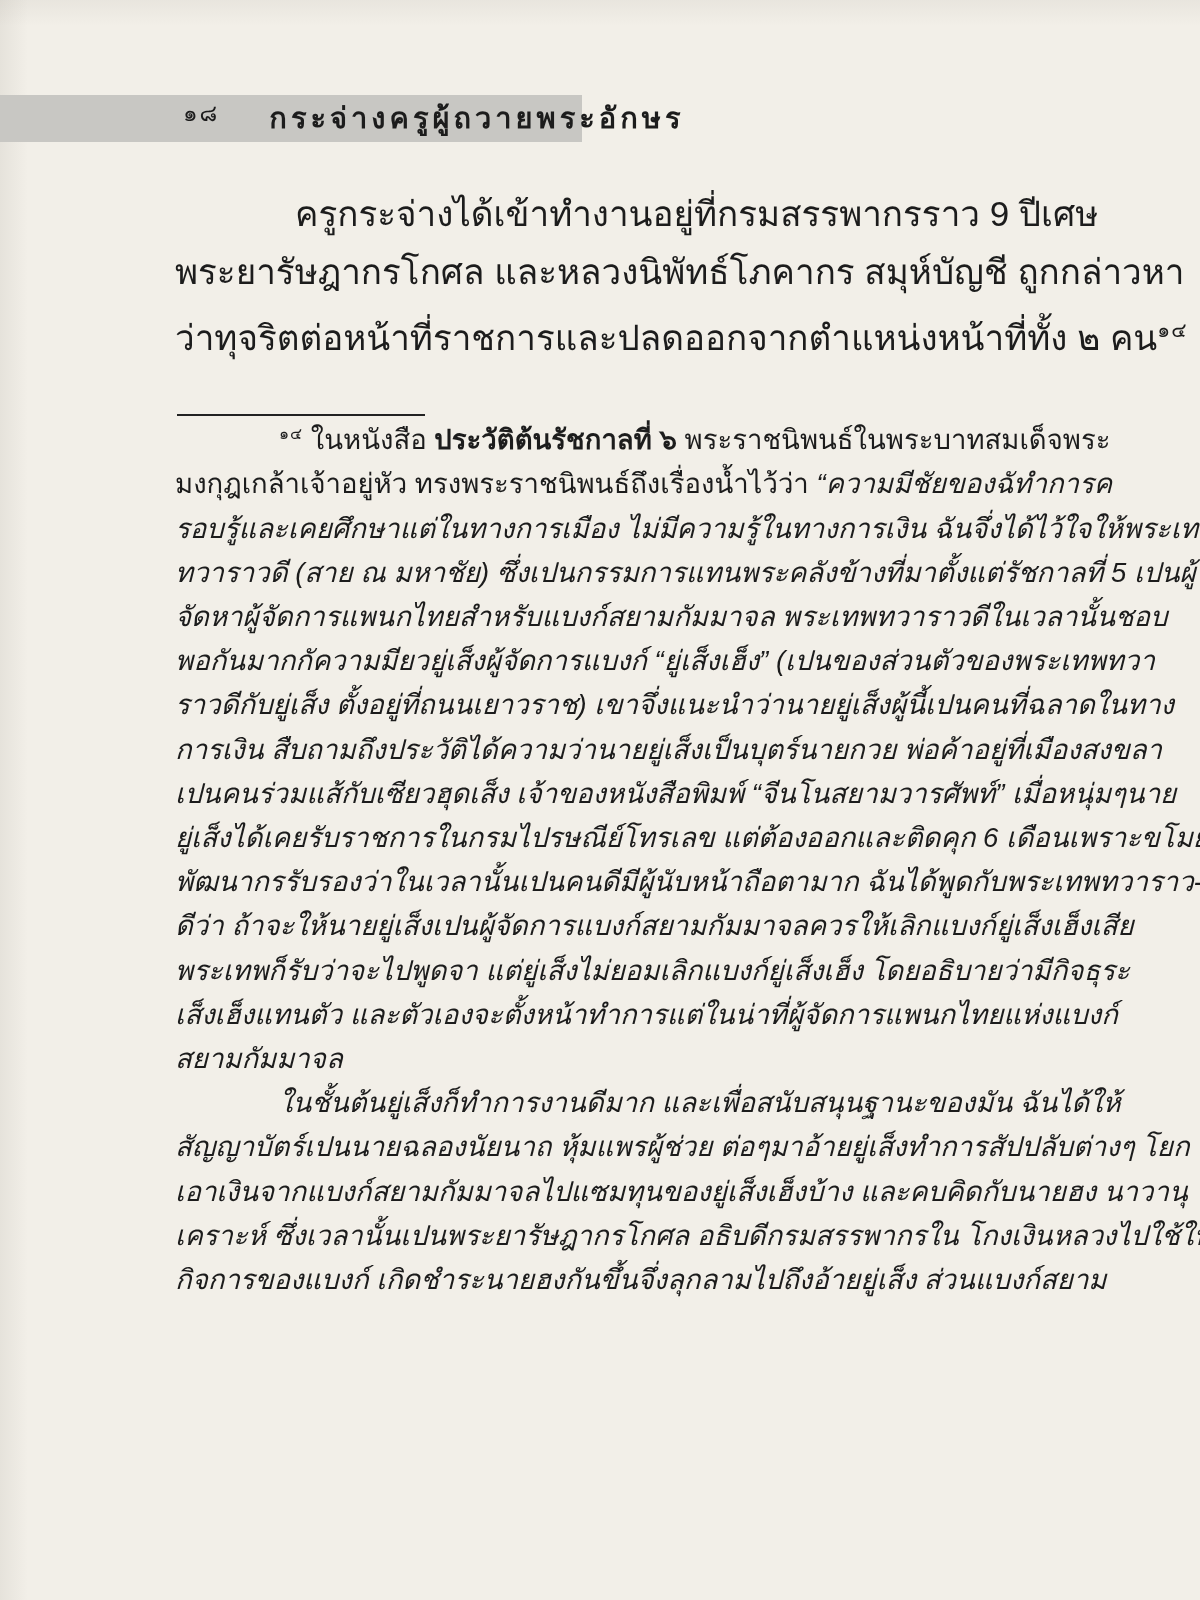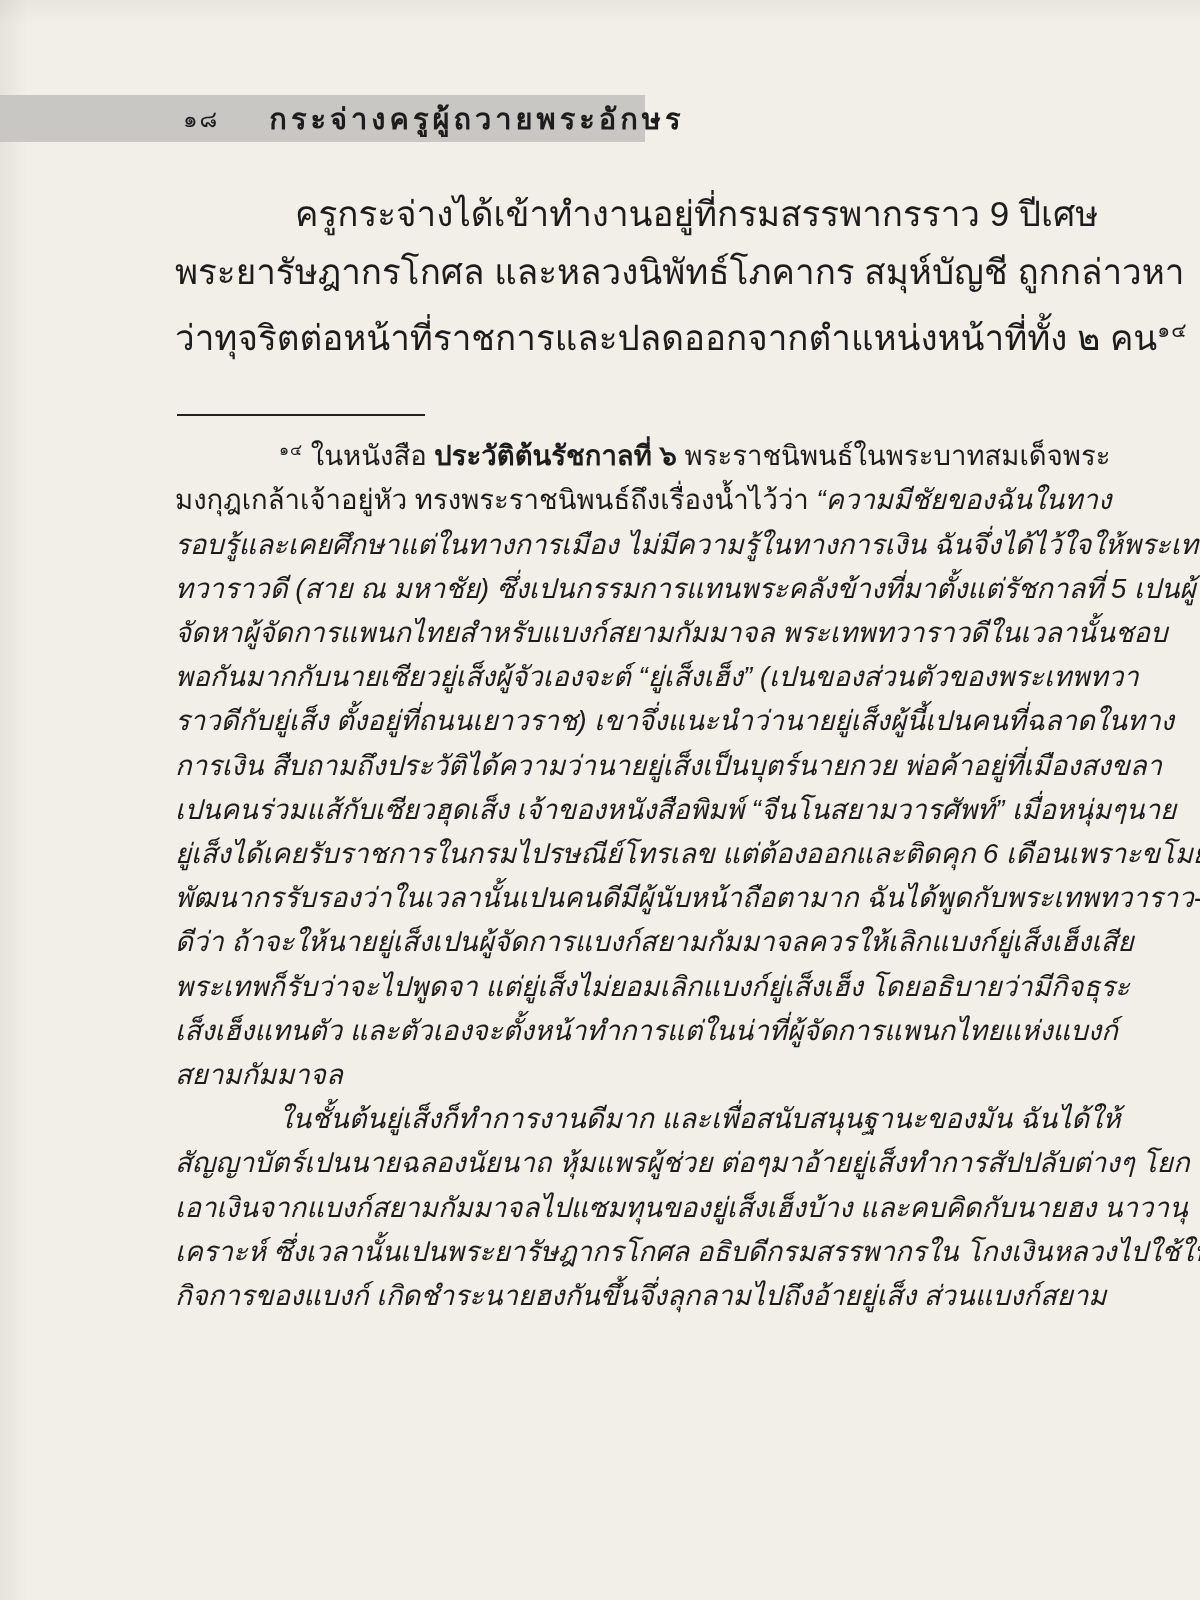--- a/index.html
+++ b/index.html
@@ -21,24 +21,23 @@
     position:absolute;inset:0;pointer-events:none;
     background:
       linear-gradient(90deg, rgba(120,115,105,0.10) 0, rgba(120,115,105,0) 28px),
       linear-gradient(180deg, rgba(120,115,105,0.08) 0, rgba(120,115,105,0) 26px);
   }
 
   
   .header-bar{
     position:absolute;
     left:0; top:95px;
-    width:645px; height:47px;
+    width:582px; height:47px;
     background:var(--bar);
     display:flex;
-    align-items:center;
   }
   .page-num{
     margin-left:183px;
     font-size:23px;
     letter-spacing:2px;
   }
   .head-divider{
     width:2px; height:34px;
     background:#2a2a2a;
     margin-left:22px;
@@ -66,21 +65,21 @@
 
   
   .fn-rule{
     position:absolute;
     left:177px; top:414px;
     width:248px; height:2px;
     background:#222;
   }
   .footnote-block{
     position:absolute;
-    left:175px; top:428px;
+    left:175px; top:412px;
     width:905px;
   }
   .footnote-block .tline{
     font-size:27.5px;
     line-height:44.2px;
     white-space:nowrap;
   }
   .footnote-block .tline.indent{ padding-left:104px; }
 
   
@@ -108,25 +107,25 @@
   <div class="body-block">
       <div class="tline indent"><span class="seg-n">ครูกระจ่างได้เข้าทำงานอยู่ที่กรมสรรพากรราว 9 ปีเศษ</span></div>
       <div class="tline"><span class="seg-n">พระยารัษฎากรโกศล และหลวงนิพัทธ์โภคากร สมุห์บัญชี ถูกกล่าวหา</span></div>
       <div class="tline"><span class="seg-n">ว่าทุจริตต่อหน้าที่ราชการและปลดออกจากตำแหน่งหน้าที่ทั้ง ๒ คน</span><span class="seg-sup">๑๔</span></div>
     </div>
 
   <div class="fn-rule"></div>
 
   <div class="footnote-block">
       <div class="tline indent"><span class="seg-sup">๑๔</span><span class="seg-n"> ในหนังสือ </span><span class="seg-b">ประวัติต้นรัชกาลที่ ๖</span><span class="seg-n"> พระราชนิพนธ์ในพระบาทสมเด็จพระ</span></div>
-      <div class="tline"><span class="seg-n">มงกุฎเกล้าเจ้าอยู่หัว ทรงพระราชนิพนธ์ถึงเรื่องน้ำไว้ว่า </span><span class="seg-i">“ความมีชัยของฉันในทาง</span></div>
+      <div class="tline"><span class="seg-n">มงกุฎเกล้าเจ้าอยู่หัว ทรงพระราชนิพนธ์ถึงเรื่องน้ำไว้ว่า </span><span class="seg-i">“ความมีชัยของฉัทำการค</span></div>
       <div class="tline"><span class="seg-i">รอบรู้และเคยศึกษาแต่ในทางการเมือง ไม่มีความรู้ในทางการเงิน ฉันจึ่งได้ไว้ใจให้พระเทพ</span></div>
       <div class="tline"><span class="seg-i">ทวาราวดี (สาย ณ มหาชัย) ซึ่งเปนกรรมการแทนพระคลังข้างที่มาตั้งแต่รัชกาลที่ 5 เปนผู้</span></div>
       <div class="tline"><span class="seg-i">จัดหาผู้จัดการแพนกไทยสำหรับแบงก์สยามกัมมาจล พระเทพทวาราวดีในเวลานั้นชอบ</span></div>
-      <div class="tline"><span class="seg-i">พอกันมากกับนายเซียวยู่เส็งผู้จัวเองจะต์ “ยู่เส็งเฮ็ง” (เปนของส่วนตัวของพระเทพทวา</span></div>
+      <div class="tline"><span class="seg-i">พอกันมากกัความมียวยู่เส็งผู้จัดการแบงก์ “ยู่เส็งเฮ็ง” (เปนของส่วนตัวของพระเทพทวา</span></div>
       <div class="tline"><span class="seg-i">ราวดีกับยู่เส็ง ตั้งอยู่ที่ถนนเยาวราช) เขาจึ่งแนะนำว่านายยู่เส็งผู้นี้เปนคนที่ฉลาดในทาง</span></div>
       <div class="tline"><span class="seg-i">การเงิน สืบถามถึงประวัติได้ความว่านายยู่เส็งเป็นบุตร์นายกวย พ่อค้าอยู่ที่เมืองสงขลา</span></div>
       <div class="tline"><span class="seg-i">เปนคนร่วมแส้กับเซียวฮุดเส็ง เจ้าของหนังสือพิมพ์ “จีนโนสยามวารศัพท์” เมื่อหนุ่มๆนาย</span></div>
       <div class="tline"><span class="seg-i">ยู่เส็งได้เคยรับราชการในกรมไปรษณีย์โทรเลข แต่ต้องออกและติดคุก 6 เดือนเพราะขโมย</span></div>
       <div class="tline"><span class="seg-i">พัฒนากรรับรองว่าในเวลานั้นเปนคนดีมีผู้นับหน้าถือตามาก ฉันได้พูดกับพระเทพทวาราว-</span></div>
       <div class="tline"><span class="seg-i">ดีว่า ถ้าจะให้นายยู่เส็งเปนผู้จัดการแบงก์สยามกัมมาจลควรให้เลิกแบงก์ยู่เส็งเฮ็งเสีย</span></div>
       <div class="tline"><span class="seg-i">พระเทพก็รับว่าจะไปพูดจา แต่ยู่เส็งไม่ยอมเลิกแบงก์ยู่เส็งเฮ็ง โดยอธิบายว่ามีกิจธุระ</span></div>
       <div class="tline"><span class="seg-i">เส็งเฮ็งแทนตัว และตัวเองจะตั้งหน้าทำการแต่ในน่าที่ผู้จัดการแพนกไทยแห่งแบงก์</span></div>
       <div class="tline"><span class="seg-i">สยามกัมมาจล</span></div>
       <div class="tline indent"><span class="seg-i">ในชั้นต้นยู่เส็งก็ทำการงานดีมาก และเพื่อสนับสนุนฐานะของมัน ฉันได้ให้</span></div>

